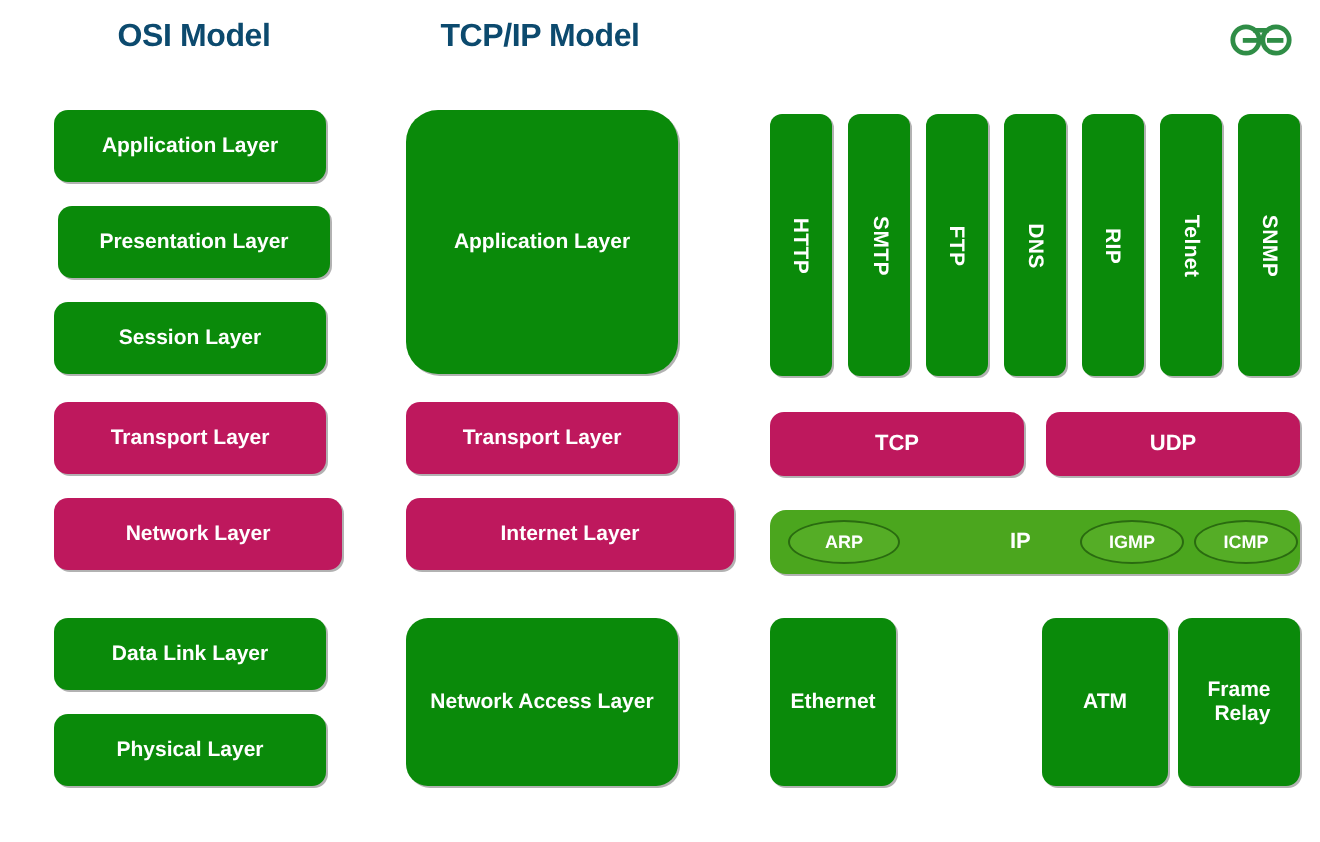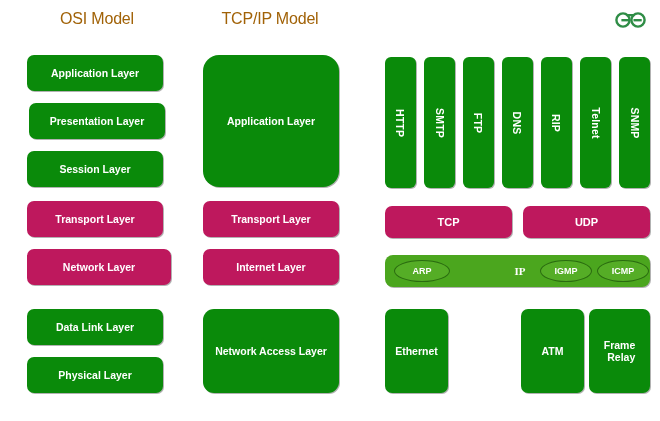--- a/index.html
+++ b/index.html
@@ -20,22 +20,22 @@
     position: absolute;
     left: 0; top: 0;
     width: 660px;
     height: 421px;
   }
 
   
   .col-title {
     position: absolute;
     font-size: 16px;
-    font-weight: normal;
-    color: #a16207;
+    font-weight: bold;
+    color: #0c4a6e;
     text-align: center;
     letter-spacing: -0.2px;
     white-space: nowrap;
   }
   #title-osi   { left: 12px;  top: 10px; width: 170px; }
   #title-tcpip { left: 185px; top: 10px; width: 170px; }
   #title-suite { left: 378px; top: 10px; width: 225px; }
 
   
   #gfg-logo {
@@ -114,22 +114,21 @@
     white-space: nowrap;
   }
   #ip-label {
     position: absolute;
     color: #ffffff;
     font-weight: bold;
     font-size: 11px;
     left: 0; top: 0;
     display: flex;
     align-items: center;
-    justify-content: center;
-    font-family: Liberation Serif, serif;
+    justify-content: flex-start;
   }
 </style>
 </head>
 <body>
 
 <div class="canvas">
 
   <div class="col-title" id="title-osi">OSI Model</div>
   <div class="col-title" id="title-tcpip">TCP/IP Model</div>
 
@@ -164,21 +163,21 @@
   <div class="box dark" style="left:27px;  top:357px; width:136px; height:36px;">
       <span>Physical Layer</span>
     </div>
 
   <div class="box dark big-radius" style="left:203px; top:55px;  width:136px; height:132px;">
       <span>Application Layer</span>
     </div>
   <div class="box light" style="left:203px; top:201px; width:136px; height:36px;">
       <span>Transport Layer</span>
     </div>
-  <div class="box light" style="left:203px; top:249px; width:136px; height:36px;">
+  <div class="box light" style="left:203px; top:249px; width:164px; height:36px;">
       <span>Internet Layer</span>
     </div>
   <div class="box dark med-radius" style="left:203px; top:309px; width:136px; height:84px;">
       <span>Network Access Layer</span>
     </div>
 
   <div class="vbox" style="left:385px; top:57px; width:31px; height:131px;">
       <span class="vlabel">HTTP</span>
     </div>
   <div class="vbox" style="left:424px; top:57px; width:31px; height:131px;">

